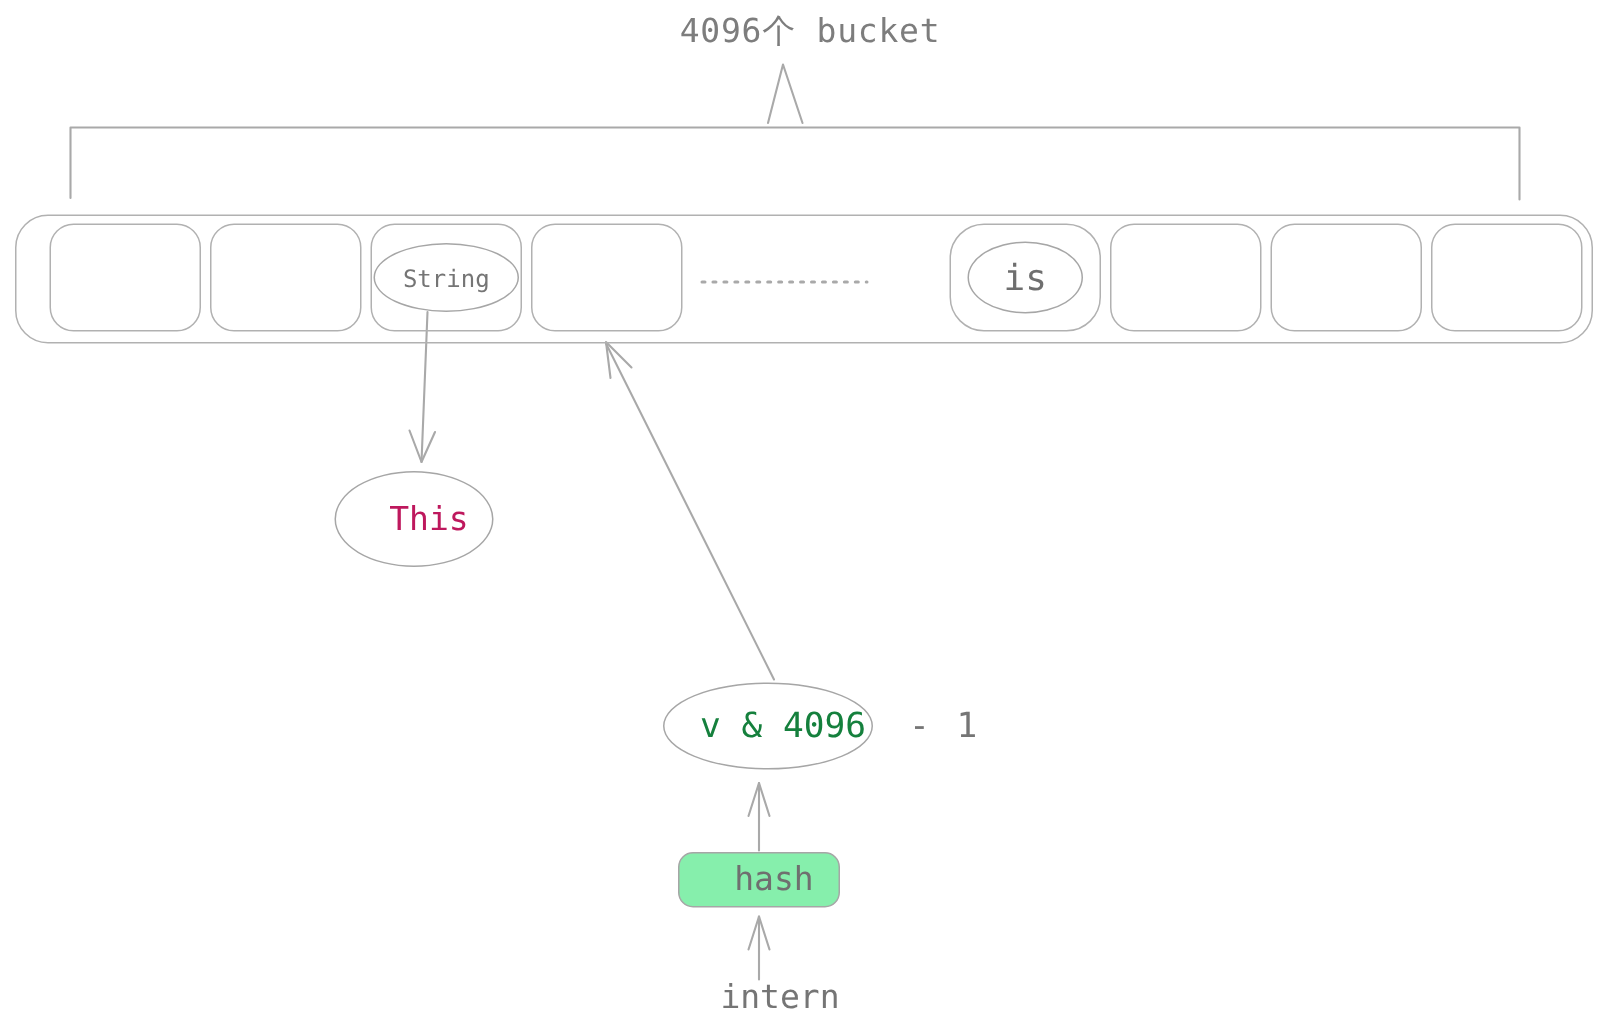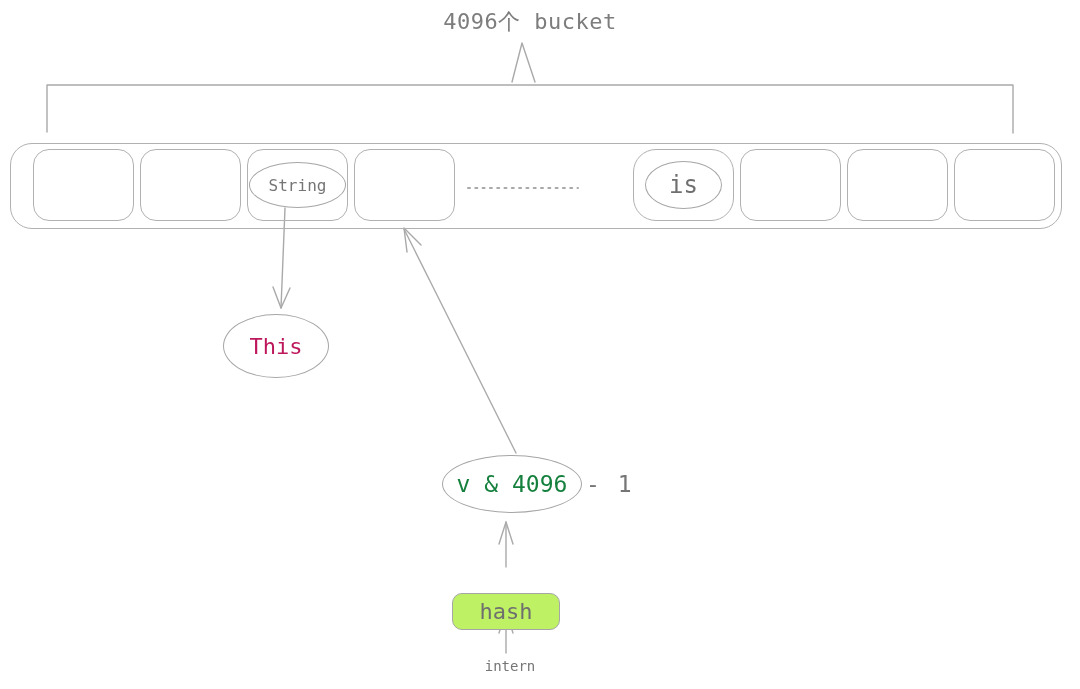--- a/index.html
+++ b/index.html
@@ -8,21 +8,21 @@
     background: #ffffff;
   }
   body {
     width: 1080px;
     height: 689px;
     position: relative;
     overflow: hidden;
     font-family: "DejaVu Sans Mono", "Liberation Mono", monospace;
     color: #757575;
   }
-  .abs { position: absolute; box-sizing: border-box; }
+  .abs { position: absolute; box-sizing: border-box; padding-left: 20px; }
 
   
   #connectors {
     position: absolute;
     left: 0; top: 0;
     width: 1080px; height: 689px;
     pointer-events: none;
   }
 
   
@@ -96,34 +96,33 @@
     color: #757575;
     letter-spacing: 2px;
     white-space: pre;
   }
 
   .hash-box {
     left: 452px; top: 568px;
     width: 108px; height: 37px;
     border: 1.5px solid #a6a6a6;
     border-radius: 10px;
-    background: #bef264;
+    background: #86efac;
     display: flex;
     align-items: center;
     justify-content: center;
     font-size: 22px;
     color: #6f6f6f;
-    margin-top: 25px;
   }
 
   .intern-label {
     left: 430px; top: 653px;
     width: 160px;
     text-align: center;
-    font-size: 14px;
+    font-size: 22px;
     line-height: 26px;
     color: #757575;
   }
 </style>
 </head>
 <body>
 
 <div class="abs" style="left:0;top:0;width:1080px;height:689px;">
 
   <svg id="connectors" viewBox="0 0 1080 689" fill="none" stroke="#a9a9a9" stroke-width="1.4" stroke-linecap="round" stroke-linejoin="round">

